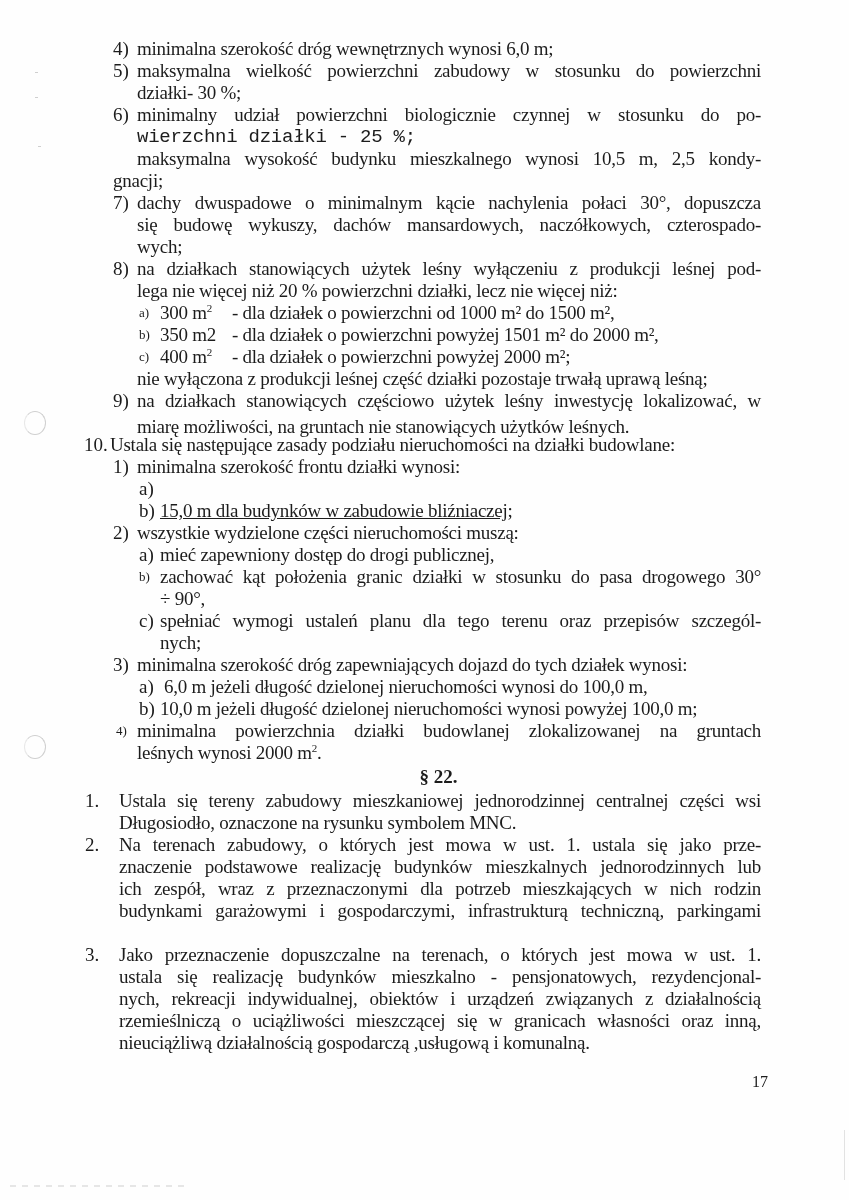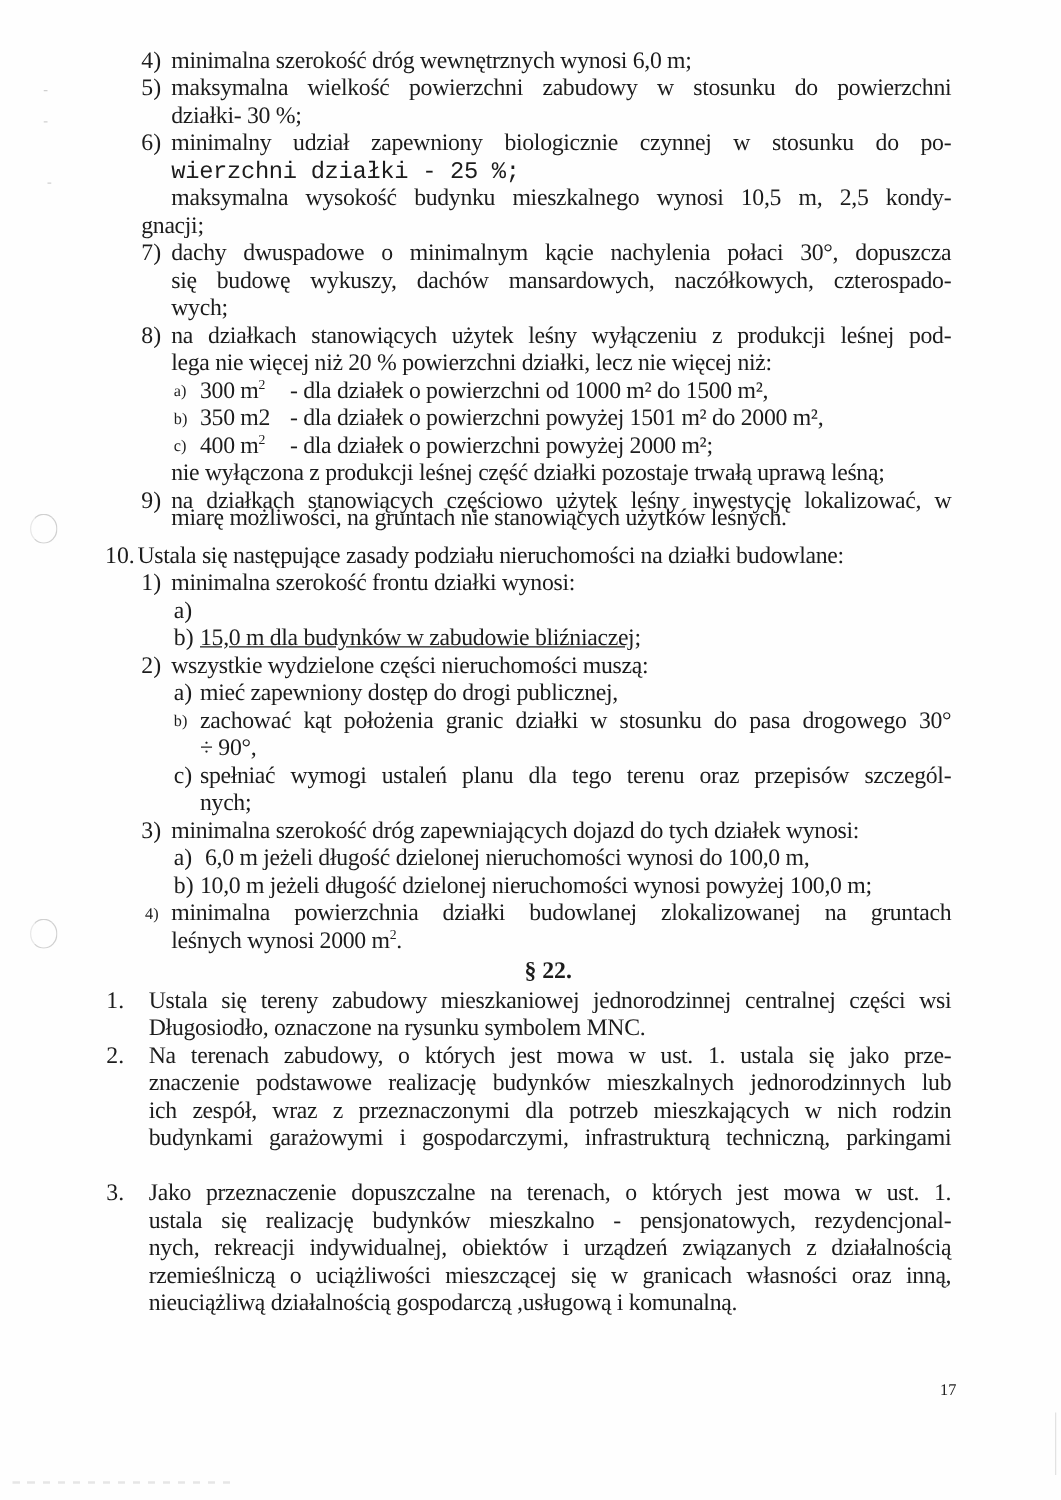--- a/index.html
+++ b/index.html
@@ -4,21 +4,21 @@
 <style>
   html, body { margin: 0; padding: 0; background: #ffffff; }
   body { width: 849px; height: 1200px; position: relative; overflow: hidden;
          font-family: "Liberation Serif", "DejaVu Serif", serif; color: #1c1c1c; }
   .page { position: absolute; left: 0; top: 0; width: 849px; height: 1200px; background: #fefefe; }
   .ln { position: absolute; font-size: 19px; line-height: 22px; white-space: nowrap; letter-spacing: -0.25px; }
   .just { text-align: justify; text-align-last: justify; white-space: normal; }
   .num { position: absolute; font-size: 19px; line-height: 22px; }
   .small { font-size: 13px; }
   .sect { position: absolute; font-size: 19px; font-weight: bold; line-height: 22px; }
-  .pageno { position: absolute; font-size: 13px; line-height: 16px; margin-top: 30px; }
+  .pageno { position: absolute; font-size: 16px; line-height: 16px; }
   .hole { position: absolute; width: 20px; height: 22px; border: 1px solid #d0d0d0; border-radius: 50%;
           border-left-color: #e8e8e8; }
   sup { font-size: 11px; line-height: 0; vertical-align: 7px; }
   .tick { position: absolute; width: 3px; height: 1px; background: #cfcfcf; }
   .edge { position: absolute; right: 4px; top: 1130px; width: 1px; height: 50px; background: #e2e2e2; }
   .foot { position: absolute; left: 10px; top: 1185px; width: 180px; height: 2px;
           background: repeating-linear-gradient(90deg, #e6e6e6 0 6px, transparent 6px 12px); }
 </style>
 </head>
 <body>
@@ -34,21 +34,21 @@
   <div class="foot"></div>
 
   <span class="num" style="left:113px; top:38px;">4)</span>
   <div class="ln" style="left:137px; top:38px;">minimalna szerokość dróg wewnętrznych wynosi 6,0 m;</div>
 
   <span class="num" style="left:113px; top:60px;">5)</span>
   <div class="ln just" style="left:137px; top:60px; width:624px;">maksymalna wielkość powierzchni zabudowy w stosunku do powierzchni</div>
   <div class="ln" style="left:137px; top:82px;">działki- 30 %;</div>
 
   <span class="num" style="left:113px; top:104px;">6)</span>
-  <div class="ln just" style="left:137px; top:104px; width:624px;">minimalny udział zapewniony biologicznie czynnej w stosunku do po-</div>
+  <div class="ln just" style="left:137px; top:104px; width:624px;">minimalny udział powierzchni biologicznie czynnej w stosunku do po-</div>
   <div class="ln" style="left:137px; top:126px;font-family:Liberation Mono, monospace;">wierzchni działki - 25 %;</div>
   <div class="ln just" style="left:137px; top:148px; width:624px;">maksymalna wysokość budynku mieszkalnego wynosi 10,5 m, 2,5 kondy-</div>
   <div class="ln" style="left:113px; top:170px;">gnacji;</div>
 
   <span class="num" style="left:113px; top:192px;">7)</span>
   <div class="ln just" style="left:137px; top:192px; width:624px;">dachy dwuspadowe o minimalnym kącie nachylenia połaci 30°, dopuszcza</div>
   <div class="ln just" style="left:137px; top:214px; width:624px;">się budowę wykuszy, dachów mansardowych, naczółkowych, czterospado-</div>
   <div class="ln" style="left:137px; top:236px;">wych;</div>
 
   <span class="num" style="left:113px; top:258px;">8)</span>
@@ -64,21 +64,21 @@
   <div class="ln" style="left:232px; top:324px;">- dla działek o powierzchni powyżej 1501 m² do 2000 m²,</div>
 
   <span class="num small" style="left:139px; top:346px;">c)</span>
   <div class="ln" style="left:160px; top:346px;"><span>400 m</span><sup>2</sup></div>
   <div class="ln" style="left:232px; top:346px;">- dla działek o powierzchni powyżej 2000 m²;</div>
 
   <div class="ln" style="left:137px; top:368px;">nie wyłączona z produkcji leśnej część działki pozostaje trwałą uprawą leśną;</div>
 
   <span class="num" style="left:113px; top:390px;">9)</span>
   <div class="ln just" style="left:137px; top:390px; width:624px;">na działkach stanowiących częściowo użytek leśny inwestycję lokalizować, w</div>
-  <div class="ln" style="left:137px; top:404px;text-align:right;">miarę możliwości, na gruntach nie stanowiących użytków leśnych.</div>
+  <div class="ln" style="left:137px; top:416px;text-align:right;">miarę możliwości, na gruntach nie stanowiących użytków leśnych.</div>
 
   <span class="num" style="left:84px; top:434px;">10.</span>
   <div class="ln" style="left:110px; top:434px;">Ustala się następujące zasady podziału nieruchomości na działki budowlane:</div>
 
   <span class="num" style="left:113px; top:456px;">1)</span>
   <div class="ln" style="left:137px; top:456px;">minimalna szerokość frontu działki wynosi:</div>
   <span class="num" style="left:139px; top:478px;">a)</span>
   <span class="num" style="left:139px; top:500px;">b)</span>
   <div class="ln" style="left:160px; top:500px;text-decoration:underline;">15,0 m dla budynków w zabudowie bliźniaczej;</div>
 

